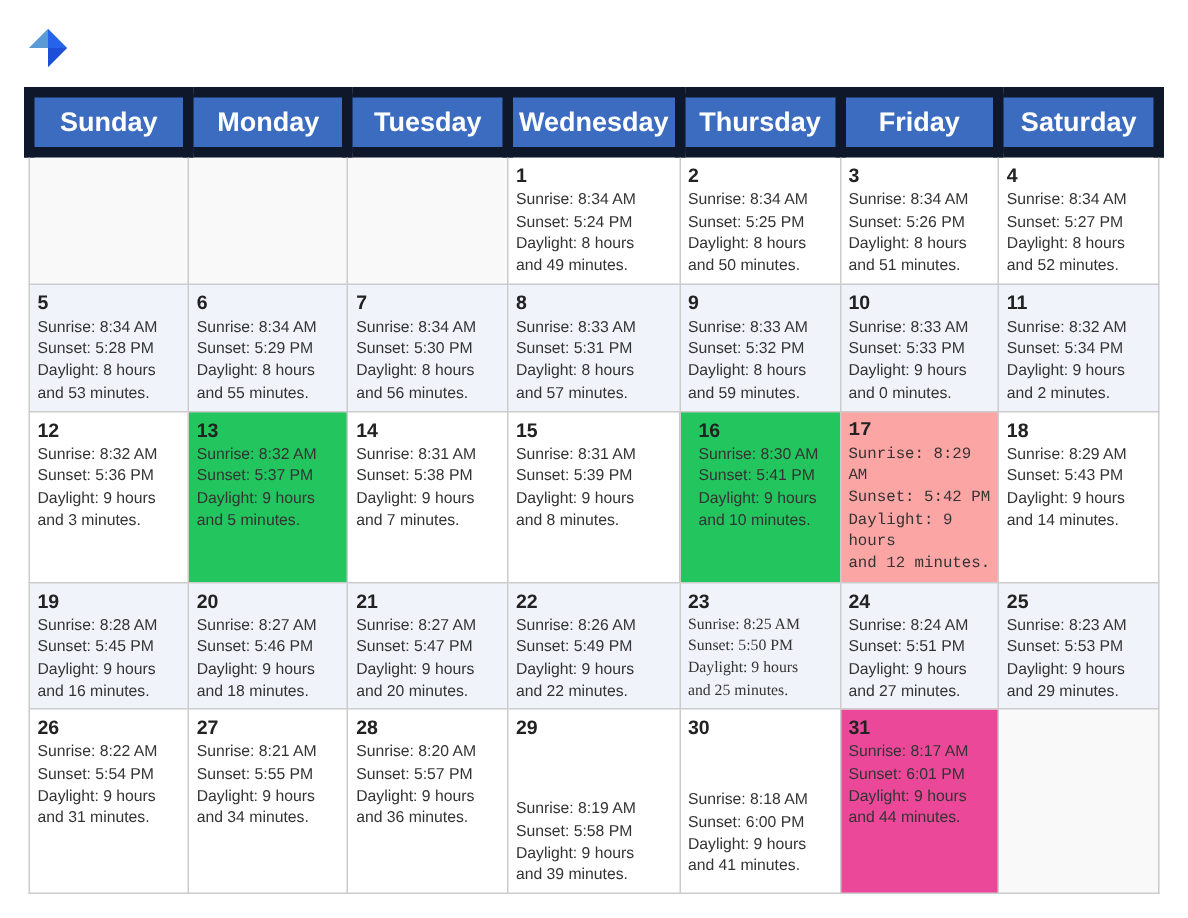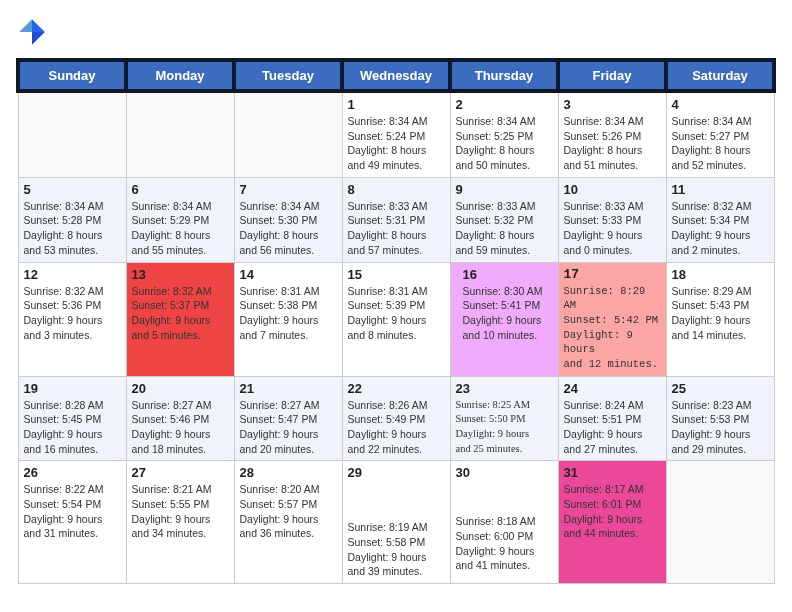--- a/index.html
+++ b/index.html
@@ -47,22 +47,22 @@
     .calendar {
       width: 100%;
       border-collapse: collapse;
       border: 1px solid #ccc;
     }
     .calendar th {
       background-color: #3b6cbf;
       color: #fff;
       text-align: center;
       padding: 6px 4px;
-      font-size: 13px;
-      border: 4px solid #0f172a;
+      font-size: 18px;
+      border: 7px solid #0f172a;
     }
     .calendar td {
       border: 1px solid #ccc;
       vertical-align: top;
       padding: 4px 5px;
       font-size: 11px;
       color: #222;
       width: calc(100% / 7);
       min-height: 80px;
     }
@@ -209,42 +209,42 @@
         </td>
       </tr>
       <tr>
         <td style="background-color: rgb(255, 255, 255);">
           <span class="day-number">12</span>
           <div class="day-info" style="white-space: pre-line;">Sunrise: 8:32 AM
 Sunset: 5:36 PM
 Daylight: 9 hours
 and 3 minutes.</div>
         </td>
-        <td style="background-color: #ef4444;">
+        <td style="background-color: #22c55e;">
           <span class="day-number">13</span>
           <div class="day-info" style="white-space: pre-line;">Sunrise: 8:32 AM
 Sunset: 5:37 PM
 Daylight: 9 hours
 and 5 minutes.</div>
         </td>
         <td style="background-color: rgb(255, 255, 255);">
           <span class="day-number">14</span>
           <div class="day-info" style="white-space: pre-line;">Sunrise: 8:31 AM
 Sunset: 5:38 PM
 Daylight: 9 hours
 and 7 minutes.</div>
         </td>
         <td style="background-color: rgb(255, 255, 255);">
           <span class="day-number">15</span>
           <div class="day-info" style="white-space: pre-line;">Sunrise: 8:31 AM
 Sunset: 5:39 PM
 Daylight: 9 hours
 and 8 minutes.</div>
         </td>
-        <td style="background-color: #f0abfc; padding-left: 12px;">
+        <td style="background-color: #22c55e; padding-left: 12px;">
           <span class="day-number">16</span>
           <div class="day-info" style="white-space: pre-line;">Sunrise: 8:30 AM
 Sunset: 5:41 PM
 Daylight: 9 hours
 and 10 minutes.</div>
         </td>
         <td style="background-color: #fca5a5; font-family: Liberation Mono, monospace;">
           <span class="day-number">17</span>
           <div class="day-info" style="white-space: pre-line;">Sunrise: 8:29 AM
 Sunset: 5:42 PM

